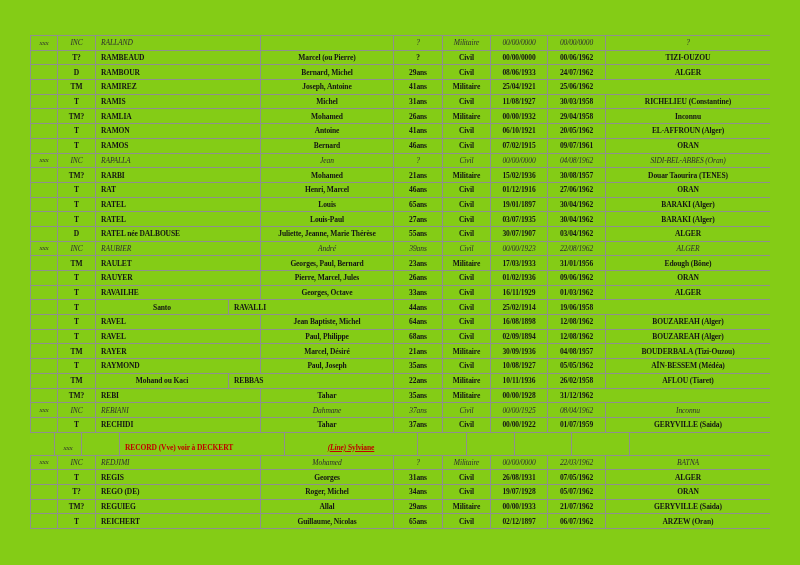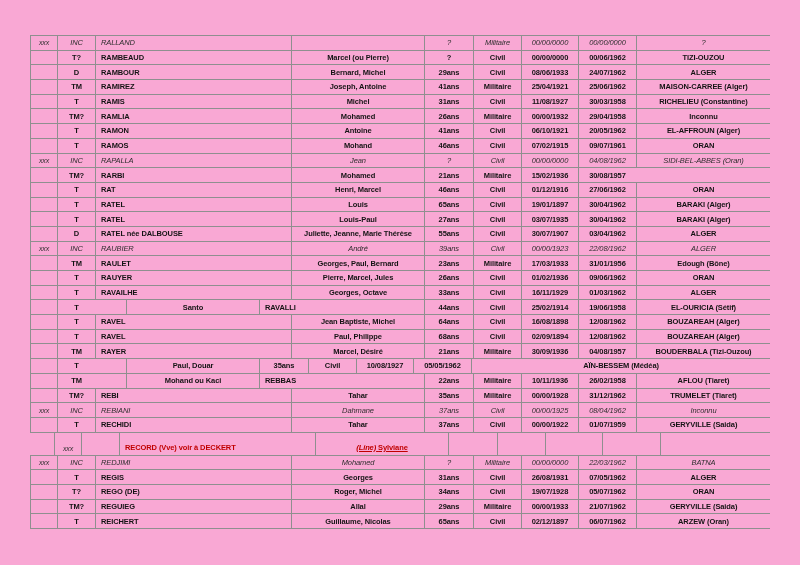--- a/index.html
+++ b/index.html
@@ -1,41 +1,41 @@
 <!DOCTYPE html>
 <html><head>
 <meta charset="utf-8">
 <style>
   html,body{margin:0;padding:0;}
   body{
     width:800px;height:565px;background:#ffffff;
     font-family:"Liberation Sans", sans-serif;
     position:relative;overflow:hidden;
   }
-  .page{position:absolute;inset:0;background:#f9a8d4;}
+  .page{position:absolute;inset:0;background:#84cc16;font-family:Liberation Serif, serif;}
   .table{
     position:absolute;left:30px;top:35px;width:740px;
     border-top:1px solid #8f8f8f;
   }
   .row{
     display:flex;height:14.7px;box-sizing:border-box;
     border-bottom:1px solid #8f8f8f;
   }
   .cell{
     box-sizing:border-box;height:100%;
     border-left:1px solid #8f8f8f;
     display:flex;align-items:center;justify-content:center;
     font-size:7.5px;font-weight:bold;color:#141414;
     white-space:nowrap;overflow:hidden;
     letter-spacing:-0.1px;
   }
   .c-mark{width:27px;font-weight:normal;font-style:italic;color:#2e2e2e;font-size:7px;}
   .c-status{width:38px;}
   .c-surname{width:165px;justify-content:flex-start;padding-left:5px;}
-  .c-firstname{width:133px;margin-left:31px;}
+  .c-firstname{width:133px;}
   .c-age{width:49px;}
   .c-type{width:48px;}
   .c-birth{width:57px;}
   .c-death{width:58px;}
   .c-place{flex:1;}
   
   .row.inc .cell{font-weight:normal;font-style:italic;color:#2e2e2e;}
   
   .row.record{height:23px;padding-left:24px;}
   .row.record .cell{align-items:flex-end;padding-bottom:3px;color:#c00000;}
@@ -83,21 +83,20 @@
       </div>
       <div class="row normal">
         <div class="cell c-mark"></div>
         <div class="cell c-status">TM</div>
         <div class="cell c-surname">RAMIREZ</div>
         <div class="cell c-firstname">Joseph, Antoine</div>
         <div class="cell c-age">41ans</div>
         <div class="cell c-type">Militaire</div>
         <div class="cell c-birth">25/04/1921</div>
         <div class="cell c-death">25/06/1962</div>
-        <div class="cell c-place">MAISON-CARREE (Alger)</div>
       </div>
       <div class="row normal">
         <div class="cell c-mark"></div>
         <div class="cell c-status">T</div>
         <div class="cell c-surname">RAMIS</div>
         <div class="cell c-firstname">Michel</div>
         <div class="cell c-age">31ans</div>
         <div class="cell c-type">Civil</div>
         <div class="cell c-birth">11/08/1927</div>
         <div class="cell c-death">30/03/1958</div>
@@ -122,21 +121,21 @@
         <div class="cell c-age">41ans</div>
         <div class="cell c-type">Civil</div>
         <div class="cell c-birth">06/10/1921</div>
         <div class="cell c-death">20/05/1962</div>
         <div class="cell c-place">EL-AFFROUN (Alger)</div>
       </div>
       <div class="row normal">
         <div class="cell c-mark"></div>
         <div class="cell c-status">T</div>
         <div class="cell c-surname">RAMOS</div>
-        <div class="cell c-firstname">Mohand</div>
+        <div class="cell c-firstname">Bernard</div>
         <div class="cell c-age">46ans</div>
         <div class="cell c-type">Civil</div>
         <div class="cell c-birth">07/02/1915</div>
         <div class="cell c-death">09/07/1961</div>
         <div class="cell c-place">ORAN</div>
       </div>
       <div class="row inc">
         <div class="cell c-mark">xxx</div>
         <div class="cell c-status">INC</div>
         <div class="cell c-surname">RAPALLA</div>
@@ -149,20 +148,21 @@
       </div>
       <div class="row normal">
         <div class="cell c-mark"></div>
         <div class="cell c-status">TM?</div>
         <div class="cell c-surname">RARBI</div>
         <div class="cell c-firstname">Mohamed</div>
         <div class="cell c-age">21ans</div>
         <div class="cell c-type">Militaire</div>
         <div class="cell c-birth">15/02/1936</div>
         <div class="cell c-death">30/08/1957</div>
+        <div class="cell c-place">Douar Taourira (TENES)</div>
       </div>
       <div class="row normal">
         <div class="cell c-mark"></div>
         <div class="cell c-status">T</div>
         <div class="cell c-surname">RAT</div>
         <div class="cell c-firstname">Henri, Marcel</div>
         <div class="cell c-age">46ans</div>
         <div class="cell c-type">Civil</div>
         <div class="cell c-birth">01/12/1916</div>
         <div class="cell c-death">27/06/1962</div>
@@ -247,21 +247,20 @@
       </div>
       <div class="row normal">
         <div class="cell c-mark"></div>
         <div class="cell c-status">T</div>
         <div class="cell c-firstname">Santo</div>
         <div class="cell c-surname">RAVALLI</div>
         <div class="cell c-age">44ans</div>
         <div class="cell c-type">Civil</div>
         <div class="cell c-birth">25/02/1914</div>
         <div class="cell c-death">19/06/1958</div>
-        <div class="cell c-place">EL-OURICIA (Sétif)</div>
       </div>
       <div class="row normal">
         <div class="cell c-mark"></div>
         <div class="cell c-status">T</div>
         <div class="cell c-surname">RAVEL</div>
         <div class="cell c-firstname">Jean Baptiste, Michel</div>
         <div class="cell c-age">64ans</div>
         <div class="cell c-type">Civil</div>
         <div class="cell c-birth">16/08/1898</div>
         <div class="cell c-death">12/08/1962</div>
@@ -285,21 +284,22 @@
         <div class="cell c-firstname">Marcel, Désiré</div>
         <div class="cell c-age">21ans</div>
         <div class="cell c-type">Militaire</div>
         <div class="cell c-birth">30/09/1936</div>
         <div class="cell c-death">04/08/1957</div>
         <div class="cell c-place">BOUDERBALA (Tizi-Ouzou)</div>
       </div>
       <div class="row normal">
         <div class="cell c-mark"></div>
         <div class="cell c-status">T</div>
-        <div class="cell c-firstname">Paul, Douar</div>
+        <div class="cell c-surname">RAYMOND</div>
+        <div class="cell c-firstname">Paul, Joseph</div>
         <div class="cell c-age">35ans</div>
         <div class="cell c-type">Civil</div>
         <div class="cell c-birth">10/08/1927</div>
         <div class="cell c-death">05/05/1962</div>
         <div class="cell c-place">AÏN-BESSEM (Médéa)</div>
       </div>
       <div class="row normal">
         <div class="cell c-mark"></div>
         <div class="cell c-status">TM</div>
         <div class="cell c-firstname">Mohand ou Kaci</div>
@@ -312,21 +312,20 @@
       </div>
       <div class="row normal">
         <div class="cell c-mark"></div>
         <div class="cell c-status">TM?</div>
         <div class="cell c-surname">REBI</div>
         <div class="cell c-firstname">Tahar</div>
         <div class="cell c-age">35ans</div>
         <div class="cell c-type">Militaire</div>
         <div class="cell c-birth">00/00/1928</div>
         <div class="cell c-death">31/12/1962</div>
-        <div class="cell c-place">TRUMELET (Tiaret)</div>
       </div>
       <div class="row inc">
         <div class="cell c-mark">xxx</div>
         <div class="cell c-status">INC</div>
         <div class="cell c-surname">REBIANI</div>
         <div class="cell c-firstname">Dahmane</div>
         <div class="cell c-age">37ans</div>
         <div class="cell c-type">Civil</div>
         <div class="cell c-birth">00/00/1925</div>
         <div class="cell c-death">08/04/1962</div>

